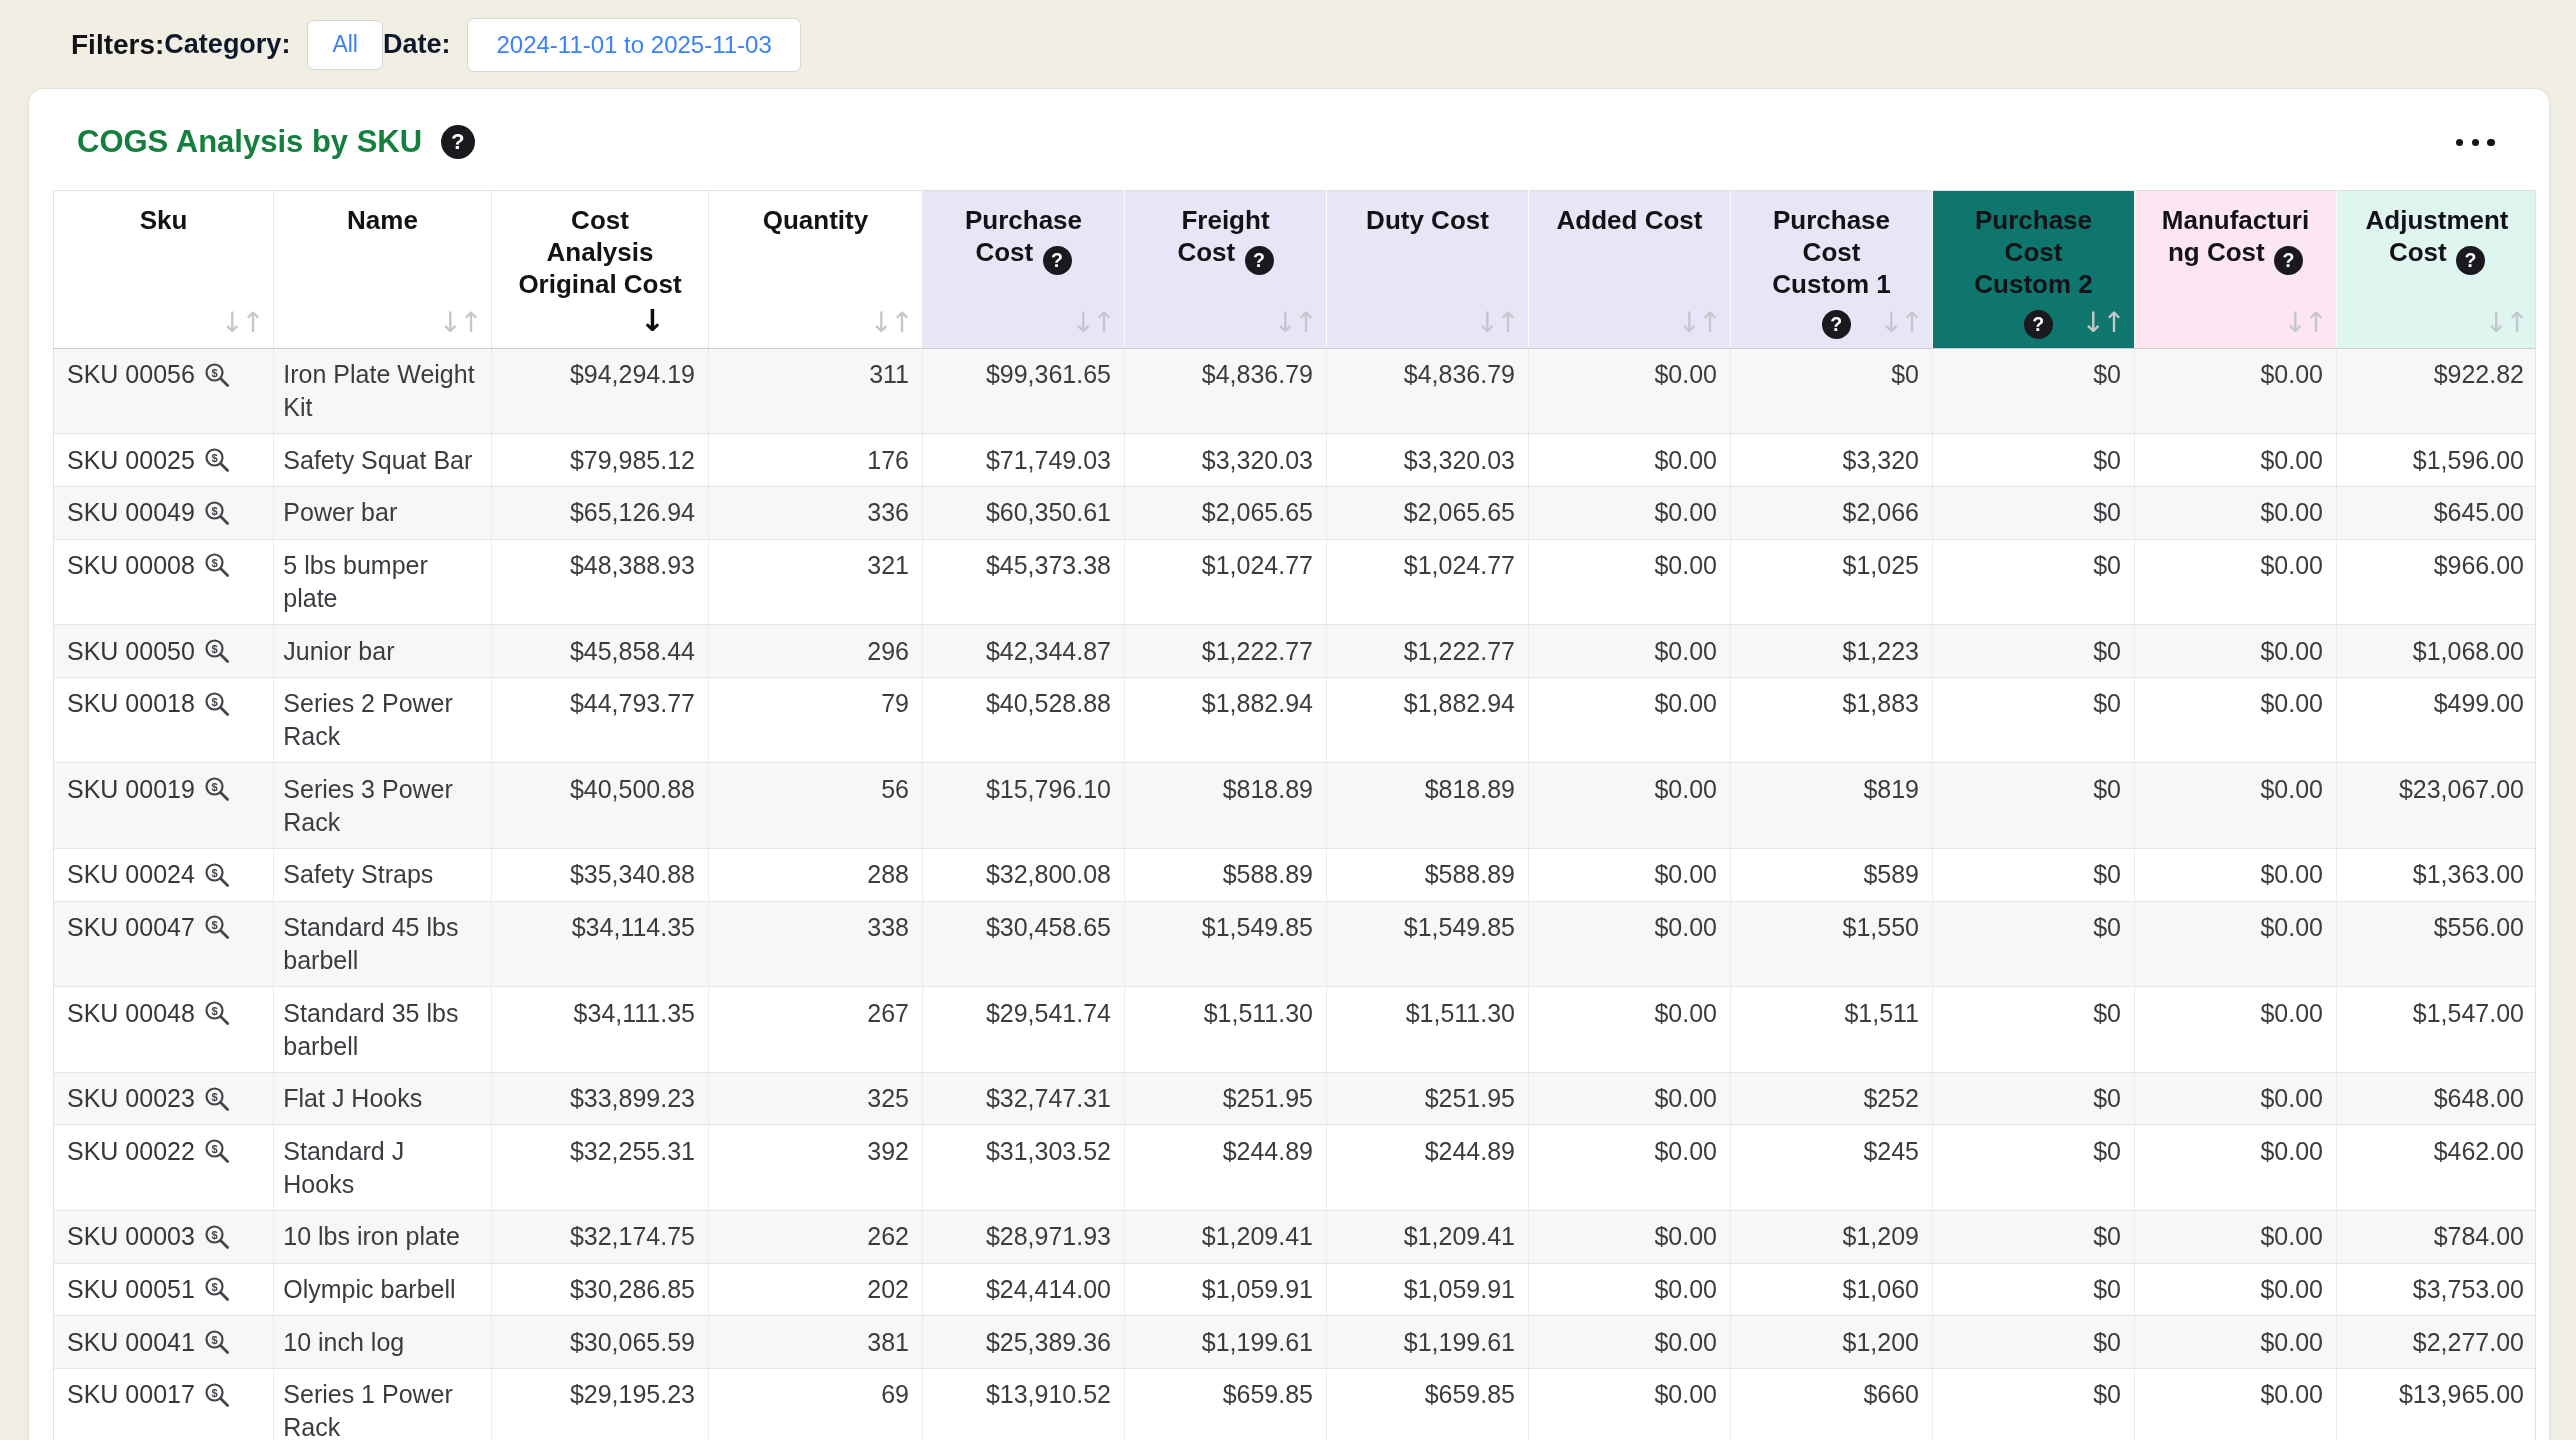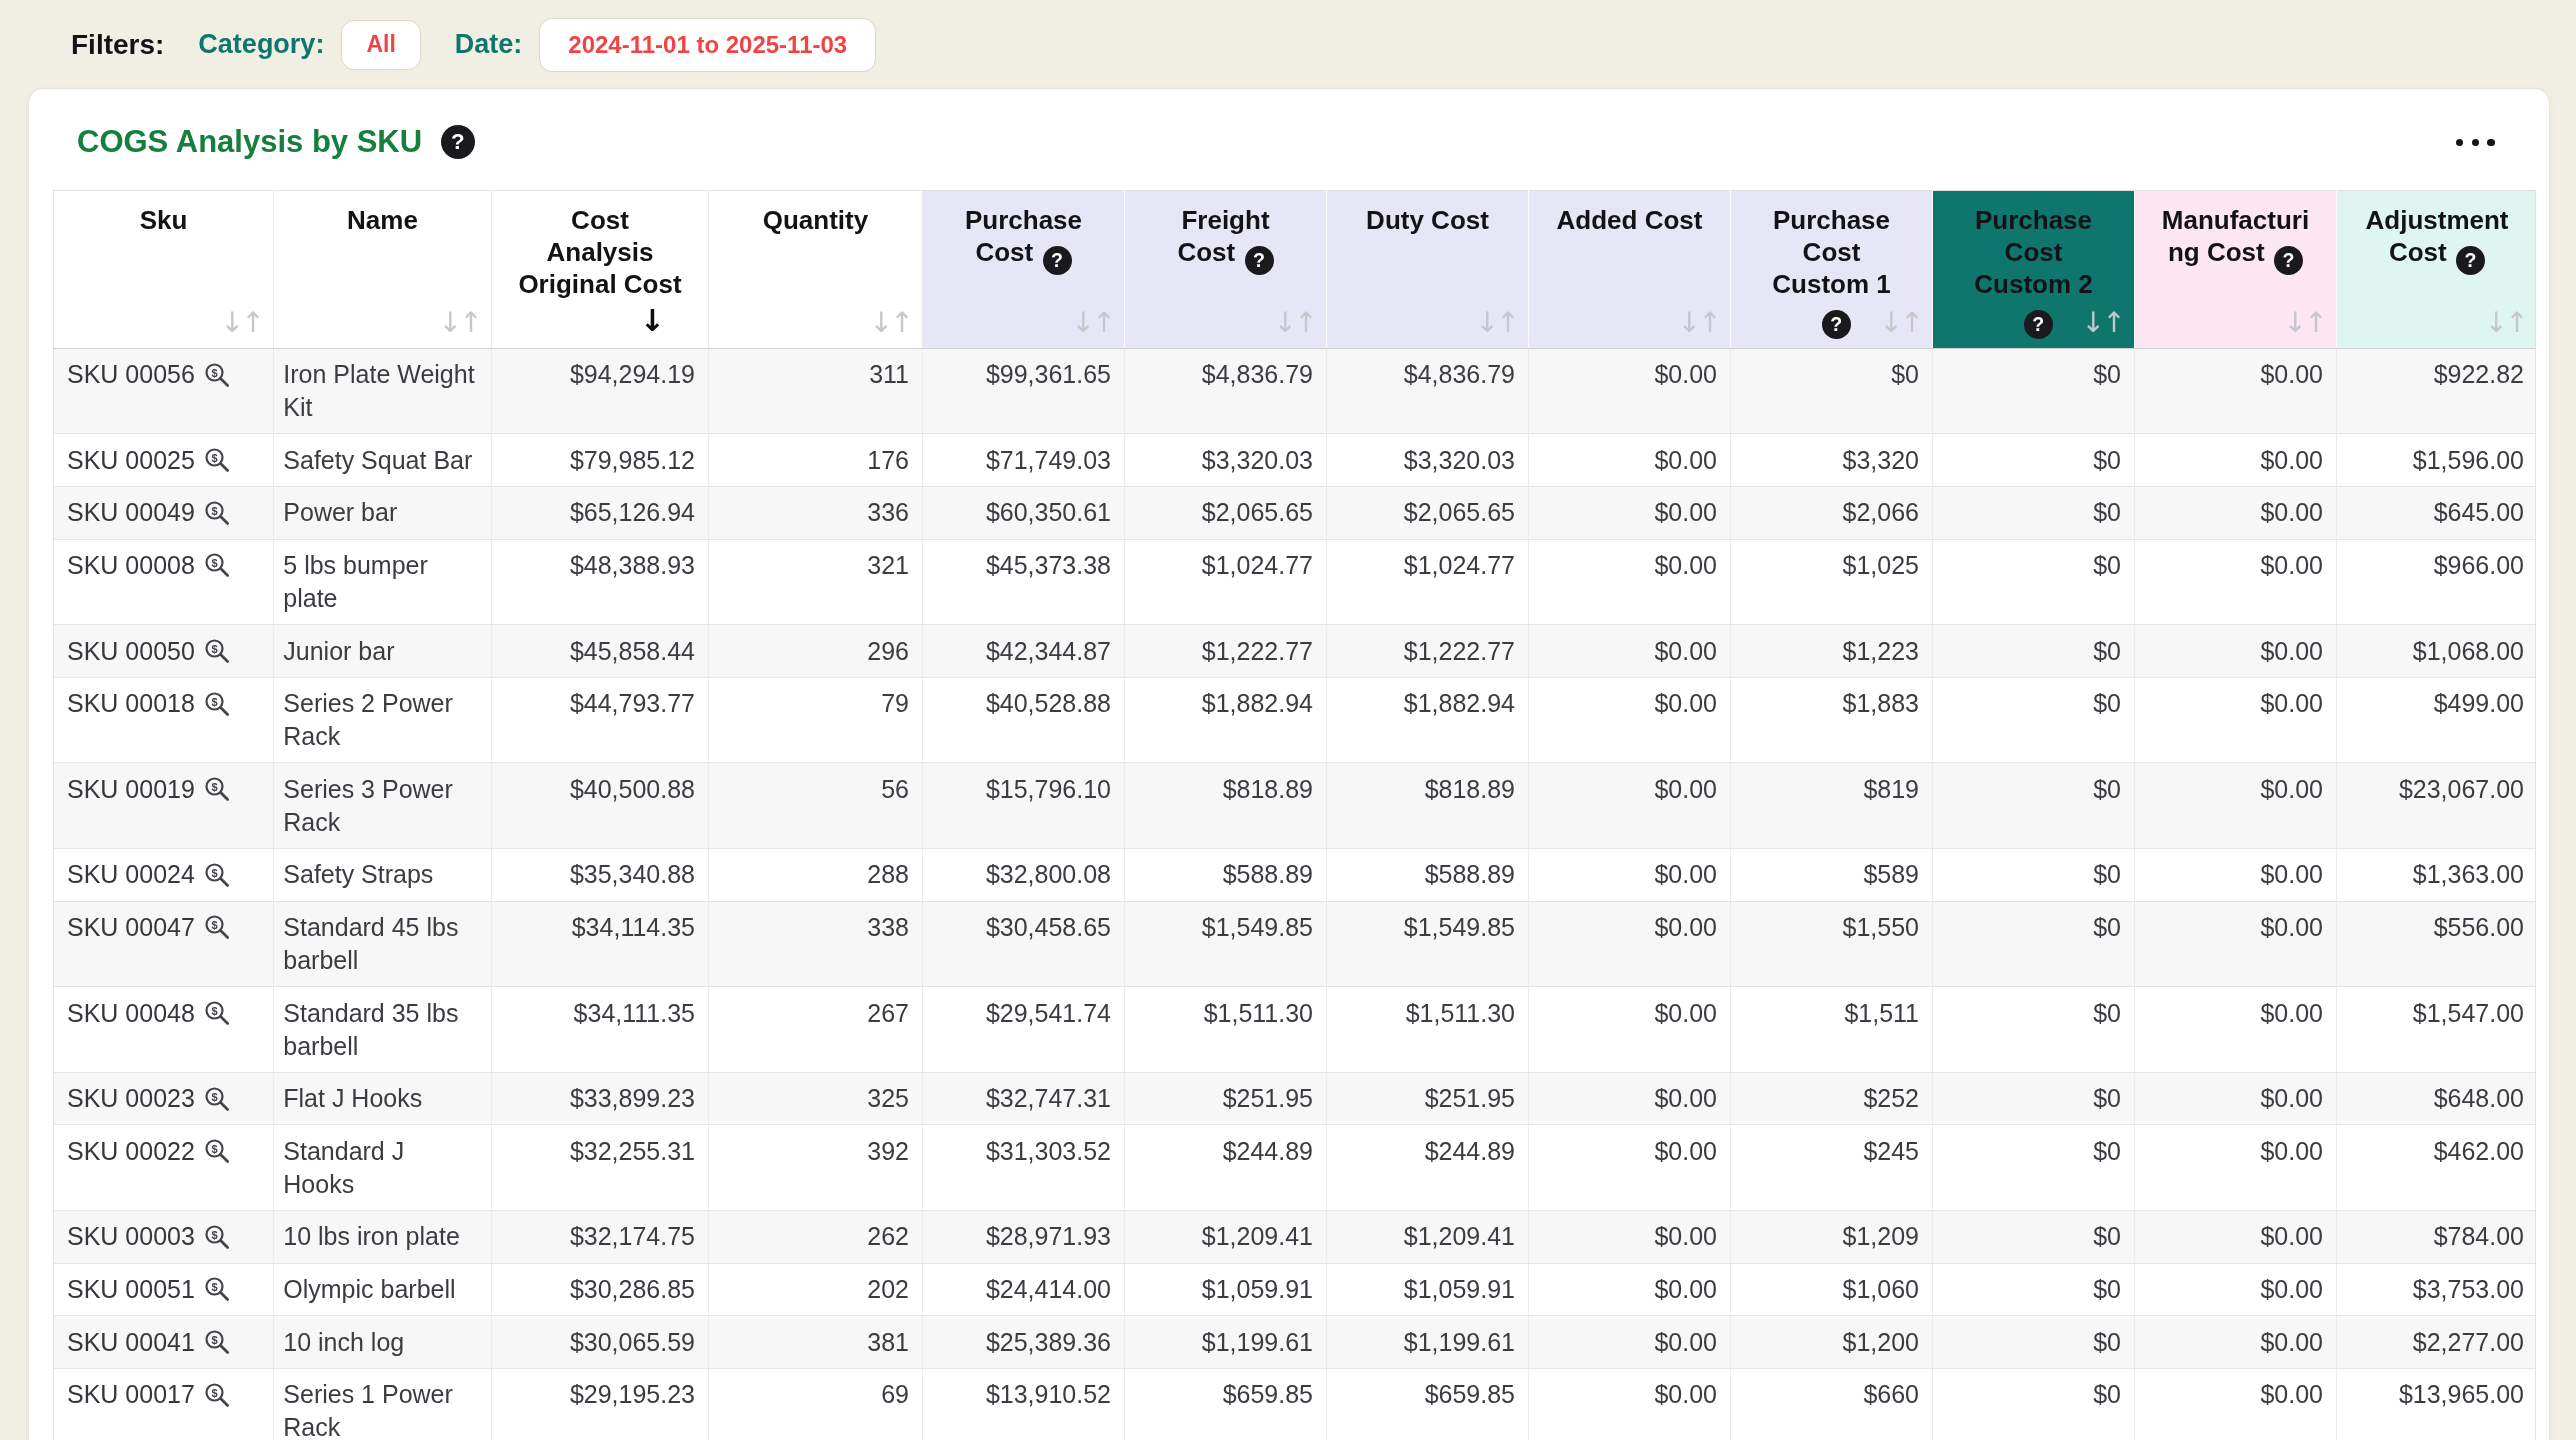--- a/index.html
+++ b/index.html
@@ -8,25 +8,25 @@
     background: #f1eee4;
     font-family: "Liberation Sans", "DejaVu Sans", sans-serif;
     overflow: hidden;
     position: relative;
     color: #1c1c20;
   }
 
   
   .filter-bar { display: flex; align-items: center; height: 89px; padding-left: 71px; }
   .f-label { font-size: 28px; font-weight: 700; color: #141418; }
-  .f-field-label { font-size: 27px; font-weight: 700; color: #0f766e; margin-left: 34px; }
+  .f-field-label { font-size: 27px; font-weight: 700; color: #0f172a; }
   .pill {
-    background: #fff; border: 1.9px solid #d9d6ca; border-radius: 13px;
+    background: #fff; border: 1.9px solid #d9d6ca; border-radius: 7px;
     margin-left: 17px; display: inline-flex; align-items: center; justify-content: center;
-    cursor: pointer; color: #ef4444; font-weight: bold;
+    cursor: pointer; color: #3b82f6;
   }
   .pill-cat  { height: 50px; padding: 0 24px; font-size: 23px; }
   .pill-date { height: 54px; padding: 0 28px; font-size: 24px; }
 
   
   .card {
     position: absolute; top: 88px; left: 28px; width: 2522px; height: 1387px;
     background: #fff; border: 1.9px solid #e6e3d8; border-radius: 15px;
     box-shadow: 0 1.9px 5.6px rgba(0,0,0,0.05);
   }

